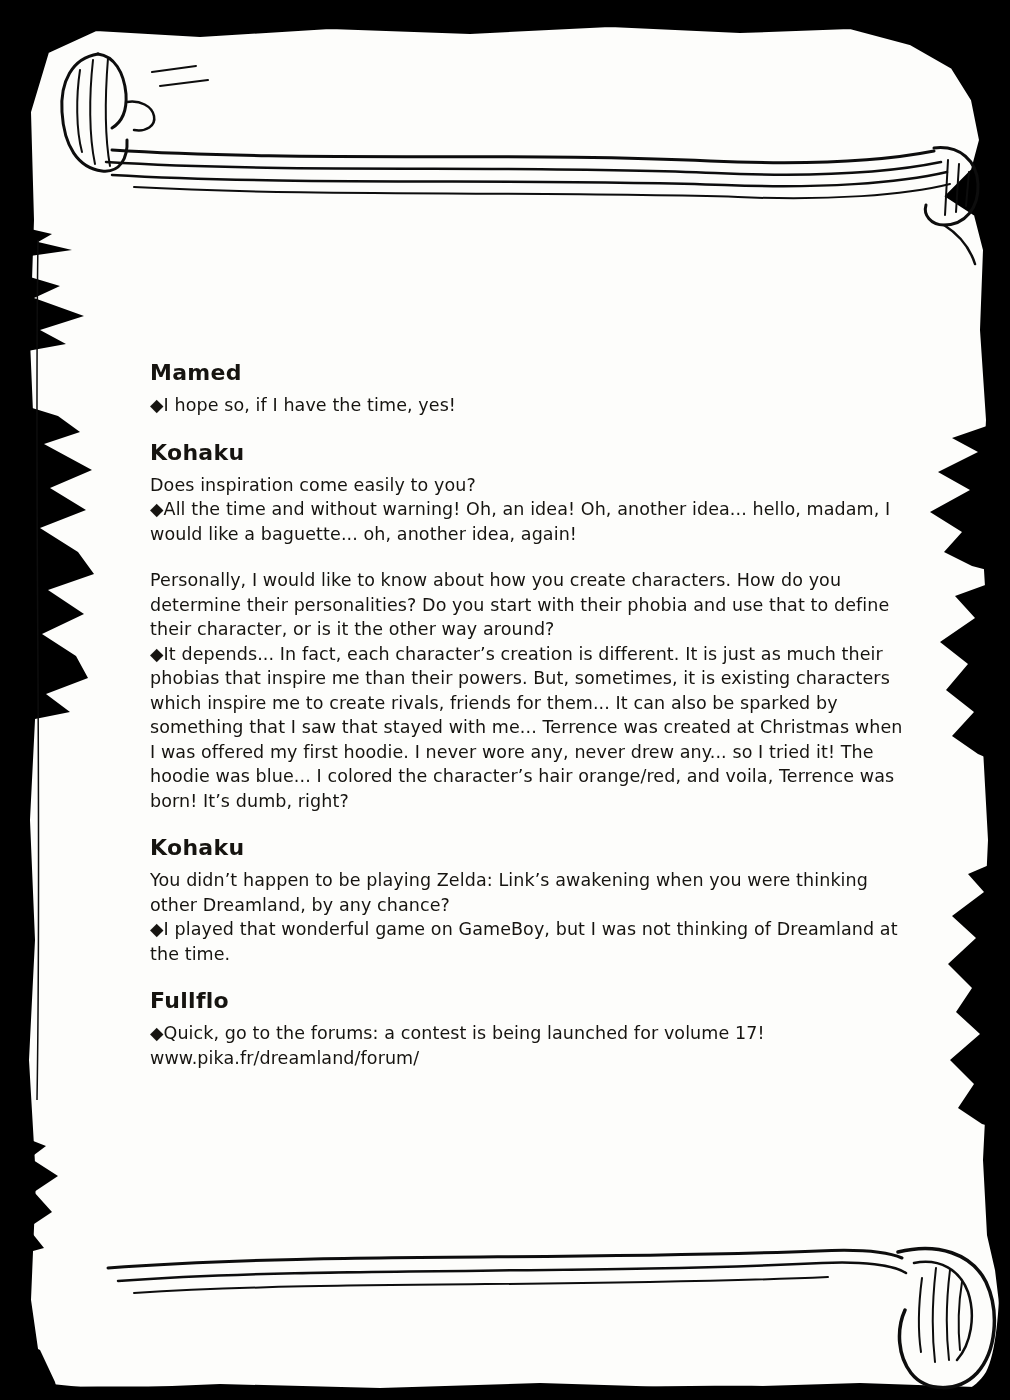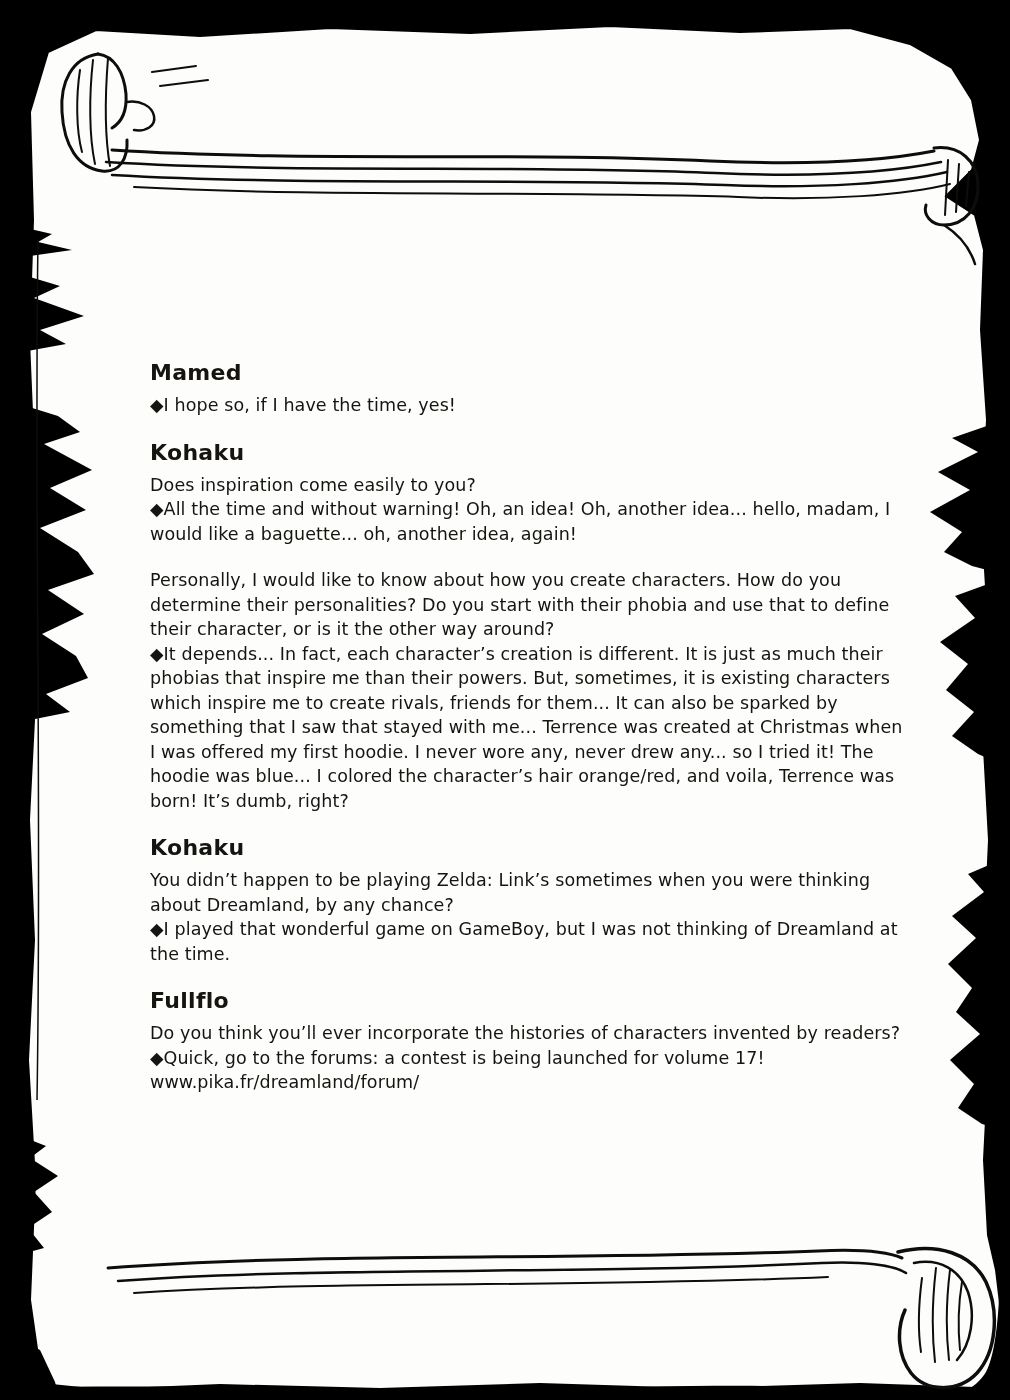--- a/index.html
+++ b/index.html
@@ -106,24 +106,23 @@
     <p class="atext">◆All the time and without warning! Oh, an idea! Oh, another idea... hello, madam, I would like a baguette... oh, another idea, again!</p>
   </section>
 
   <section class="qa-section">
     <p class="qtext">Personally, I would like to know about how you create characters. How do you determine their personalities? Do you start with their phobia and use that to define their character, or is it the other way around?</p>
     <p class="atext">◆It depends... In fact, each character’s creation is different. It is just as much their phobias that inspire me than their powers. But, sometimes, it is existing characters which inspire me to create rivals, friends for them... It can also be sparked by something that I saw that stayed with me... Terrence was created at Christmas when I was offered my first hoodie. I never wore any, never drew any... so I tried it! The hoodie was blue... I colored the character’s hair orange/red, and voila, Terrence was born! It’s dumb, right?</p>
   </section>
 
   <section class="qa-section gap-large">
     <h2 class="author">Kohaku</h2>
-    <p class="qtext">You didn’t happen to be playing Zelda: Link’s sometimes when you were thinking about Dreamland, by any chance?</p>
+    <p class="qtext">You didn’t happen to be playing Zelda: Link’s awakening when you were thinking other Dreamland, by any chance?</p>
     <p class="atext">◆I played that wonderful game on GameBoy, but I was not thinking of Dreamland at the time.</p>
   </section>
 
   <section class="qa-section">
     <h2 class="author">Fullflo</h2>
-    <p class="qtext">Do you think you’ll ever incorporate the histories of characters invented by readers?</p>
     <p class="atext">◆Quick, go to the forums: a contest is being launched for volume 17!</p>
     <p class="url">www.pika.fr/dreamland/forum/</p>
   </section>
 
 </main>
 
 </body></html>

